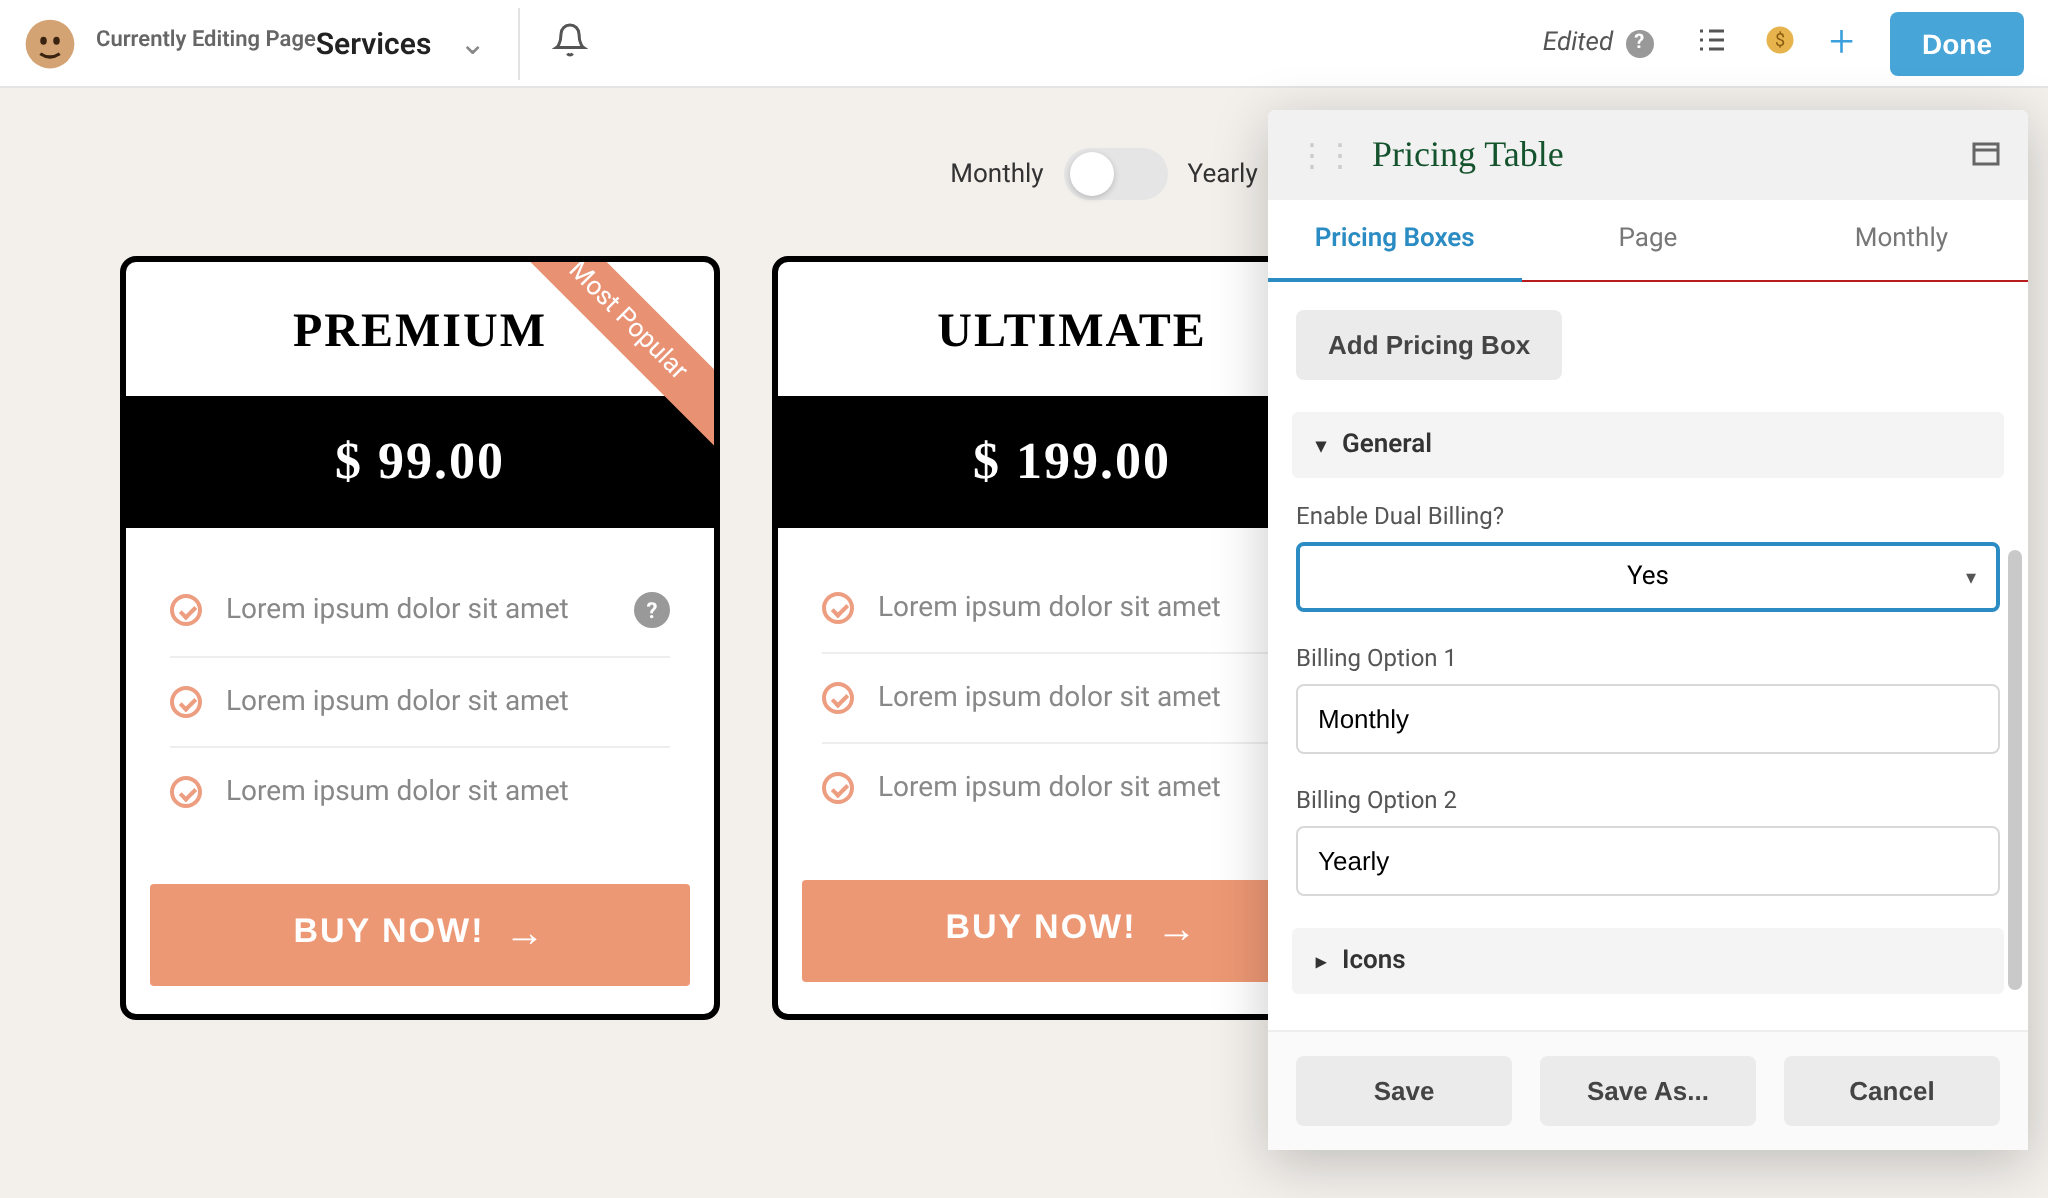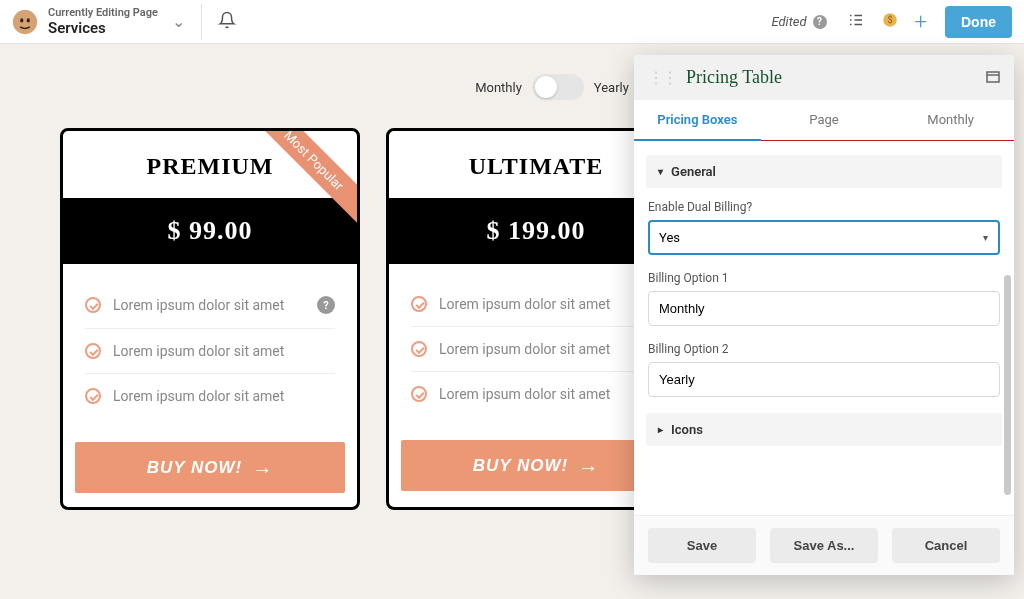--- a/index.html
+++ b/index.html
@@ -1,21 +1,21 @@
 <!DOCTYPE html>
 <html><head>
 <meta charset="utf-8">
 <style>
 * { box-sizing: border-box; margin: 0; padding: 0; }
 body { font-family: -apple-system, BlinkMacSystemFont, "Segoe UI", Roboto, sans-serif; background: #f3f0ec; width: 1024px; height: 599px; overflow: hidden; }
 
 
 .topbar { background: #fff; height: 44px; display: flex; align-items: center; padding: 0 12px; border-bottom: 1px solid #e4e4e4; }
 .logo { width: 26px; height: 26px; border-radius: 50%; margin-right: 10px; }
-.editpage { flex-direction: column; display: flex; }
+.editpage { display: flex; }
 .editpage .small { font-size: 11px; color: #666; font-weight: 600; }
 .editpage .big { font-size: 15px; font-weight: 600; color: #222; }
 .chev { margin-left: 14px; color: #888; }
 .divider-v { width: 1px; height: 36px; background: #e2e2e2; margin: 0 16px; }
 .bell { color: #555; }
 .topbar-spacer { flex: 1; }
 .edited { font-style: italic; color: #555; font-size: 13px; margin-right: 6px; }
 .help-icon { width: 14px; height: 14px; border-radius: 50%; background: #999; color: #fff; display: inline-flex; align-items: center; justify-content: center; font-size: 10px; font-weight: bold; margin-right: 12px; }
 .top-icon { margin: 0 8px; color: #555; cursor: pointer; }
 .plus { color: #3ba0db; font-size: 22px; font-weight: 300; }
@@ -33,21 +33,21 @@
 .price-box { width: 300px; border: 3px solid #000; border-radius: 8px; background: #fff; overflow: hidden; position: relative; }
 .ribbon { position: absolute; top: 16px; right: -36px; background: #e89173; color: #fff; padding: 6px 40px; font-size: 13px; transform: rotate(45deg); font-weight: 400; }
 .tier-name { text-align: center; font-family: Georgia, serif; font-size: 24px; padding: 22px 0 18px; font-weight: 600; letter-spacing: 1px; }
 .price-band { background: #000; color: #fff; text-align: center; padding: 18px 0; font-family: Georgia, serif; font-size: 26px; font-weight: 600; letter-spacing: 1px; }
 .features { padding: 18px 22px 6px; }
 .feature-row { display: flex; align-items: center; padding: 14px 0; border-bottom: 1px solid #eee; color: #888; font-size: 14px; }
 .feature-row:last-child { border-bottom: none; }
 .check { width: 16px; height: 16px; border: 2px solid #ed9e81; border-radius: 50%; margin-right: 12px; position: relative; flex-shrink: 0; }
 .check::after { content: ''; position: absolute; left: 3px; top: 4px; width: 6px; height: 3px; border-left: 2px solid #ed9e81; border-bottom: 2px solid #ed9e81; transform: rotate(-45deg); }
 .tooltip-q { width: 18px; height: 18px; background: #999; color: #fff; border-radius: 50%; display: inline-flex; align-items: center; justify-content: center; font-size: 11px; font-weight: bold; margin-left: auto; }
-.buy-btn { display: flex; align-items: center; justify-content: center; gap: 10px; background: #ed9874; color: #fff; border: none; width: calc(100% - 24px); margin: 18px 12px 14px; padding: 14px 0; font-size: 17px; font-weight: 600; letter-spacing: 1px; border-radius: 2px; cursor: pointer; font-style: italic; }
+.buy-btn { display: flex; justify-content: center; gap: 10px; background: #ed9874; color: #fff; border: none; width: calc(100% - 24px); margin: 18px 12px 14px; padding: 14px 0; font-size: 17px; font-weight: 600; letter-spacing: 1px; border-radius: 2px; cursor: pointer; }
 .arrow-r { font-size: 20px; }
 
 
 .panel { position: absolute; top: 55px; right: 10px; width: 380px; background: #fff; border-radius: 4px; box-shadow: 0 6px 28px rgba(0,0,0,0.22); display: flex; flex-direction: column; height: 520px; }
 .panel-title-row { display: flex; align-items: center; padding: 12px 14px; background: #f1f1f1; border-radius: 4px 4px 0 0; }
 .grip { color: #ccc; margin-right: 10px; letter-spacing: -2px; }
 .panel-title { font-family: Georgia, serif; font-size: 18px; color: #14532d; flex: 1; }
 .win-icon { color: #666; cursor: pointer; }
 
 .tabs { display: flex; border-bottom: 1px solid #b91c1c; }
@@ -57,21 +57,21 @@
 .panel-body { padding: 14px; overflow-y: auto; flex: 1; }
 .add-box-btn { background: #ebebeb; border: none; padding: 10px 16px; border-radius: 4px; font-size: 13px; font-weight: 600; color: #444; cursor: pointer; margin-bottom: 16px; }
 
 .section-hdr { background: #f4f4f4; padding: 9px 12px; font-size: 13px; font-weight: 600; color: #333; display: flex; align-items: center; cursor: pointer; border-radius: 3px; margin: 0 -2px 12px; }
 .section-hdr .caret { margin-right: 8px; font-size: 10px; }
 
 .field-label { font-size: 12px; color: #555; margin-bottom: 6px; display: block; }
 .sel, .txt { width: 100%; border: 1px solid #d8d8d8; border-radius: 4px; padding: 9px 10px; font-size: 13px; margin-bottom: 16px; background: #fff; }
 .sel { appearance: none; position: relative; }
 .sel-wrap { position: relative; }
-.sel-wrap.focused .sel { border: 2px solid #2b8cc3; padding: 8px 9px; }
+.sel-wrap.focused .sel { border: 2px solid #2b8cc3; padding: 8px 9px; text-align: center; }
 .sel-caret { position: absolute; right: 12px; top: 12px; pointer-events: none; color: #555; font-size: 10px; }
 
 .panel-footer { display: flex; gap: 14px; padding: 12px 14px; border-top: 1px solid #eee; background: #fafafa; }
 .fbtn { flex: 1; background: #ebebeb; border: none; padding: 10px 0; border-radius: 4px; font-size: 13px; font-weight: 600; color: #444; cursor: pointer; }
 
 .scroll-indicator { position: absolute; right: 3px; top: 220px; width: 7px; height: 220px; background: #c9c9c9; border-radius: 4px; }
 </style>
 </head>
 <body>
 
@@ -185,20 +185,21 @@
           <rect x="1" y="1" width="12" height="10"></rect>
           <line x1="1" y1="4" x2="13" y2="4"></line>
         </svg></span>
   </div>
   <div class="tabs">
     <div class="tab active">Pricing Boxes</div>
     <div class="tab">Page</div>
     <div class="tab">Monthly</div>
   </div>
   <div class="panel-body">
+    <button class="add-box-btn">Add Pricing Box</button>
 
     <div class="section-hdr">
         <span class="caret">▾</span>
         <span>General</span>
       </div>
 
     <label class="field-label">Enable Dual Billing?</label>
     <div class="sel-wrap focused">
       <div class="sel">Yes</div>
       <span class="sel-caret">▾</span>

